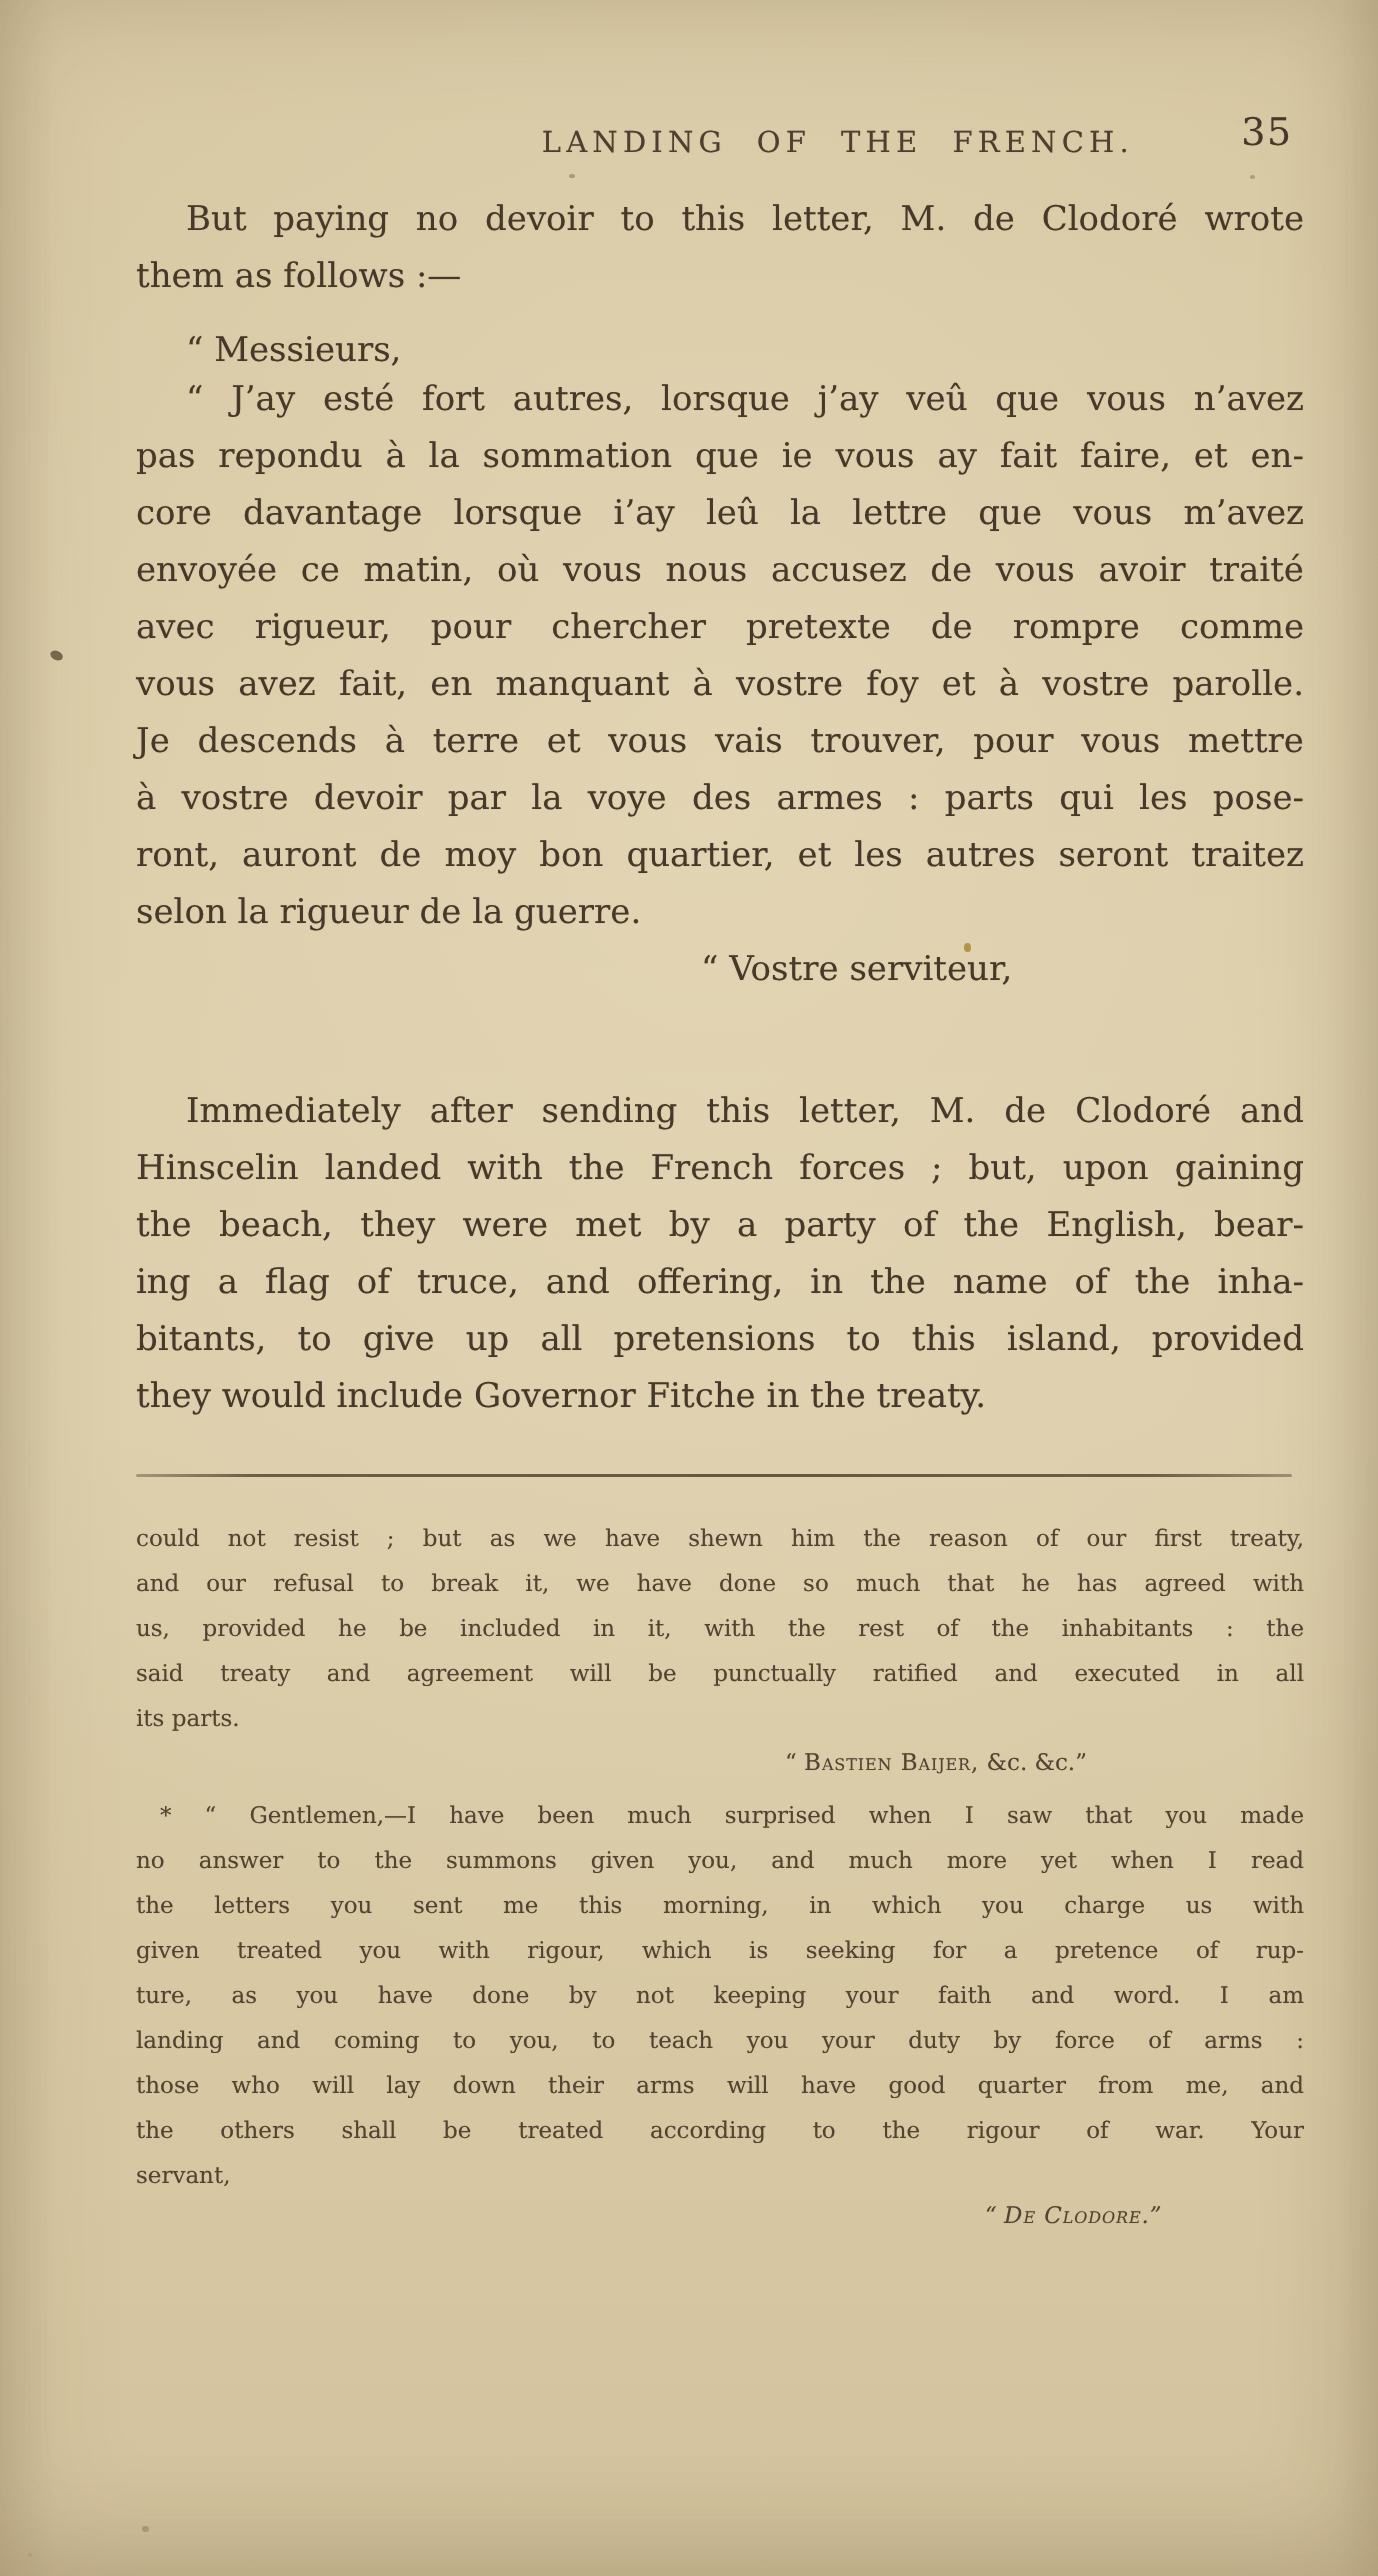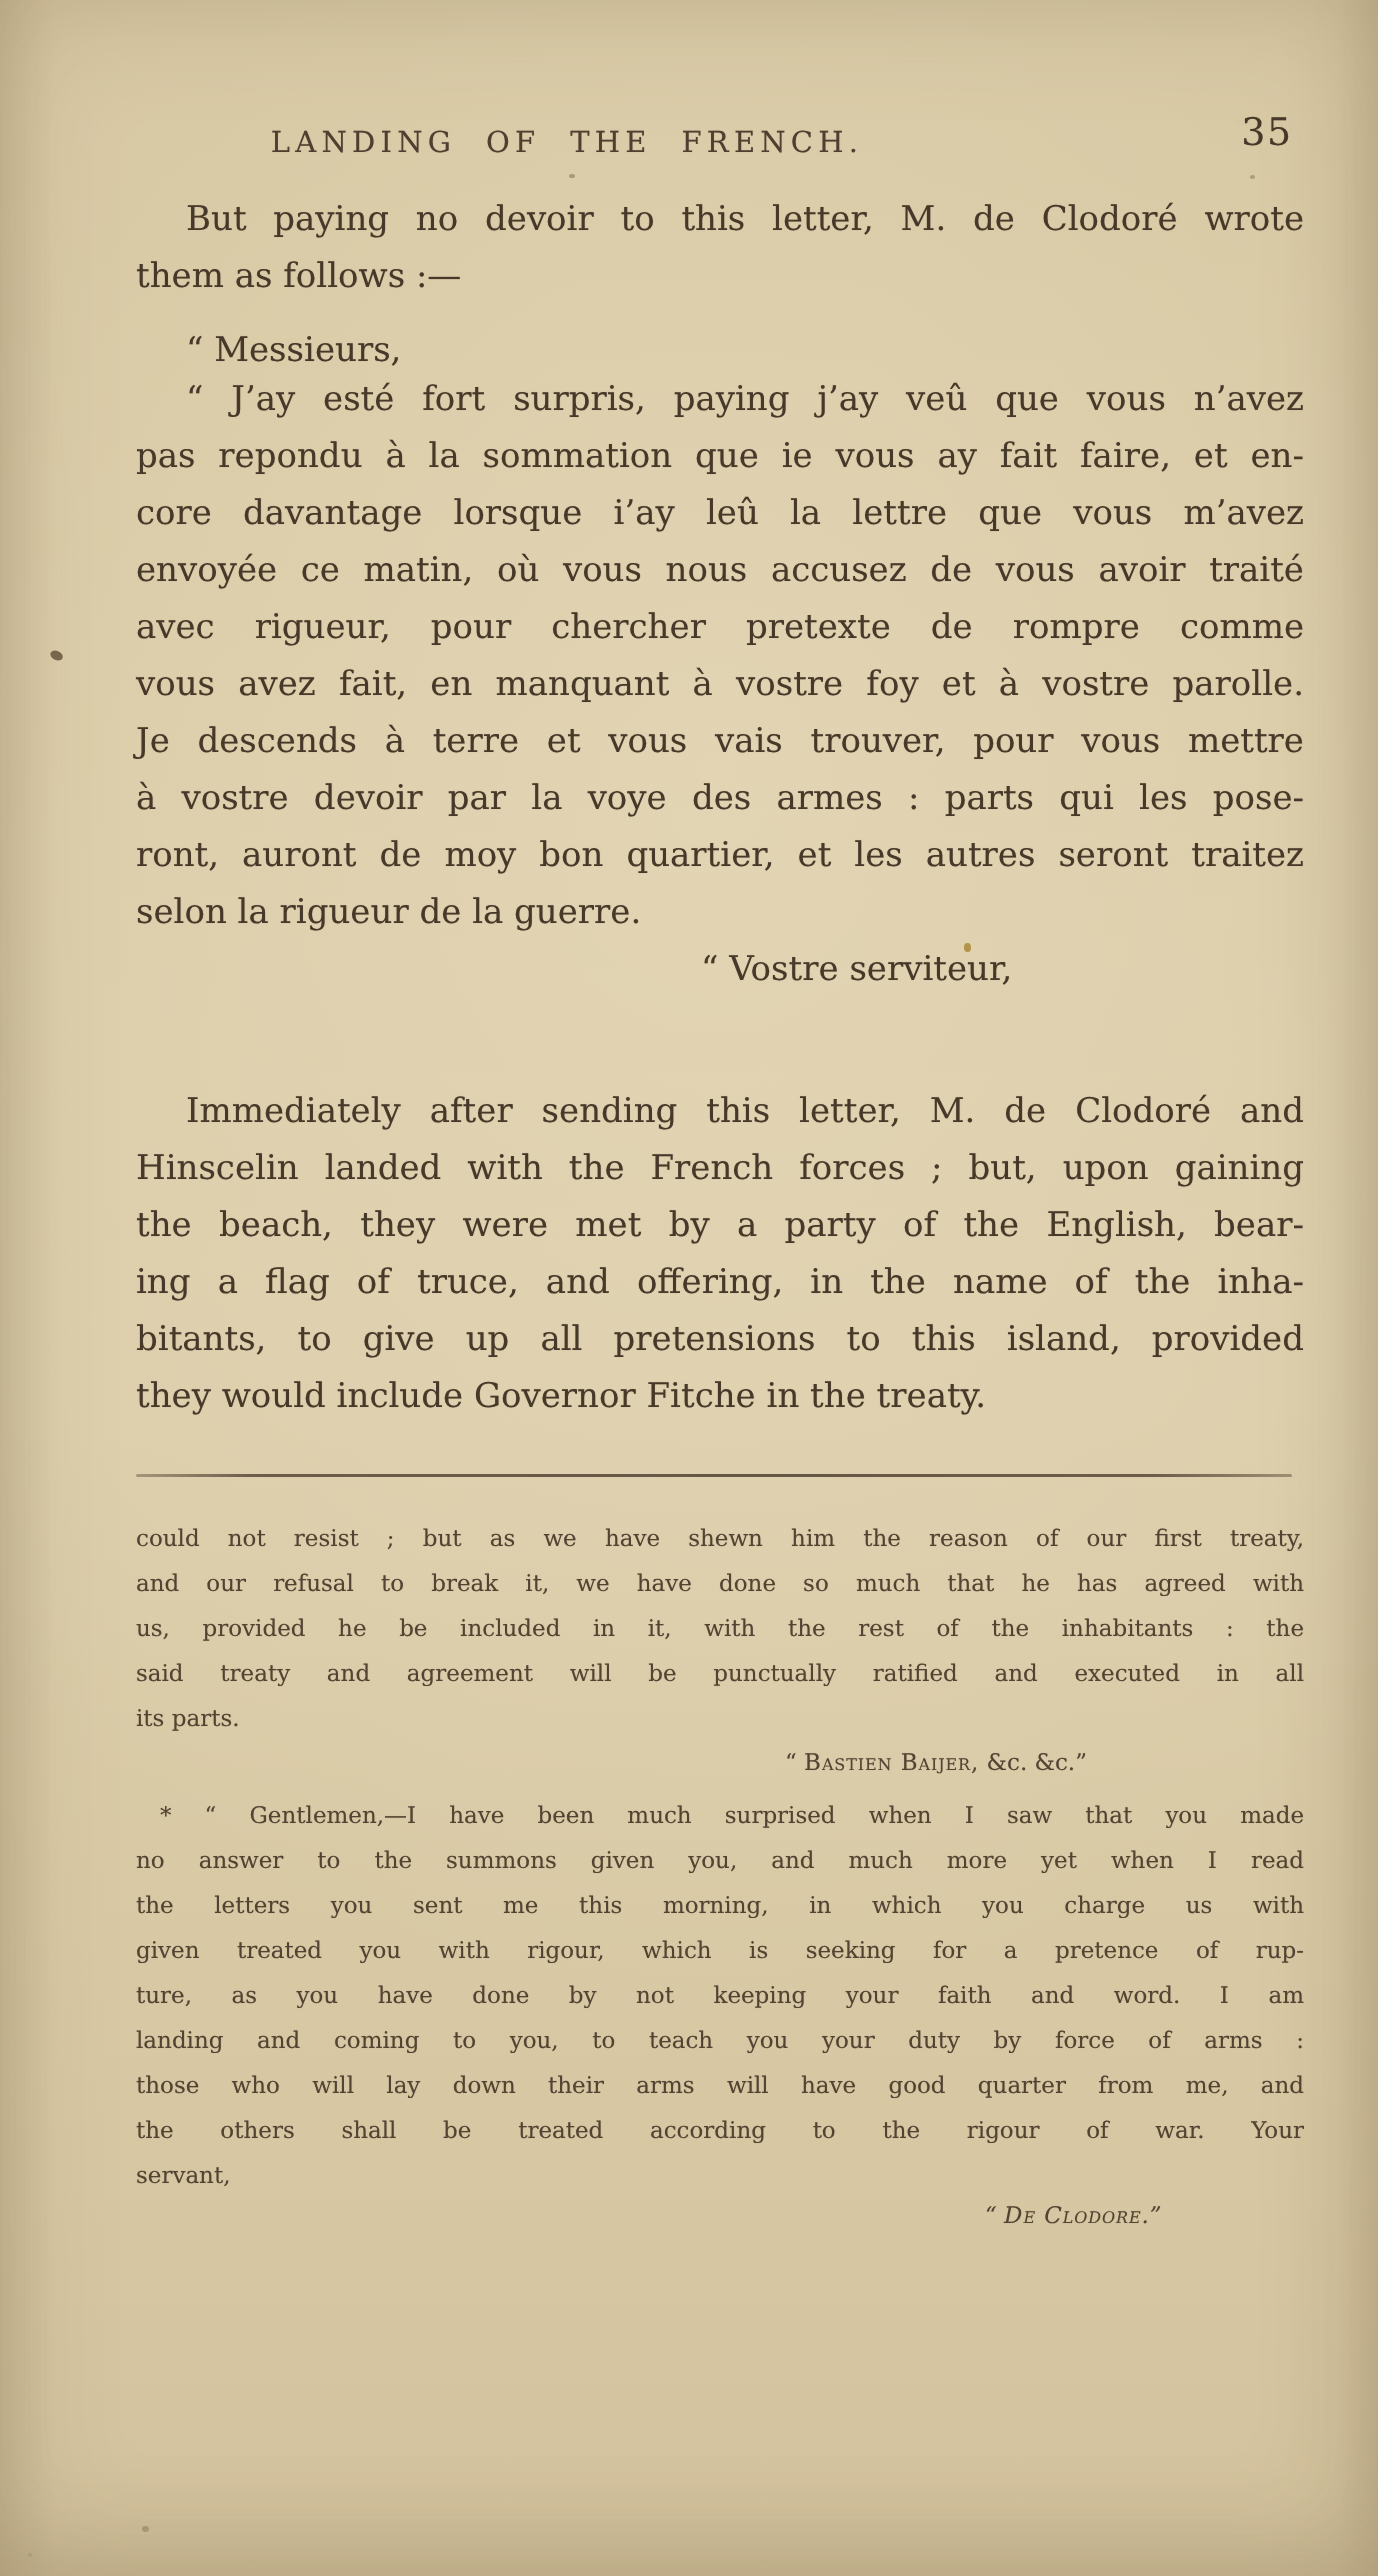--- a/index.html
+++ b/index.html
@@ -10,21 +10,21 @@
     background:
       radial-gradient(120% 80% at 52% 30%, rgba(255,250,228,0.22), rgba(255,250,228,0) 62%),
       linear-gradient(90deg, rgba(110,90,60,0.10), rgba(110,90,60,0) 4%, rgba(110,90,60,0) 97%, rgba(110,90,60,0.08)),
       linear-gradient(180deg, #d6c6a1 0%, #dacaa6 28%, #dccdaa 55%, #d6c6a1 88%, #d2c29d 100%);
     box-shadow: inset 0 0 120px rgba(118,98,64,0.22), inset -20.6px -34px 77px rgba(110,90,60,0.14);
   }
   .page * { text-rendering:geometricPrecision; }
   .ink-soft { color:var(--ink_soft,#524332); }
 
   
-  .running-head { position:absolute; top:125px; left:0; width:1134px; text-align:center;
+  .running-head { position:absolute; top:125px; left:0; width:1134px; text-align:right;
     font-size:29px; letter-spacing:5.2px; word-spacing:15.5px; color:#4e3f30;
     text-shadow:0 0 0.9px rgba(78,63,48,0.35); }
   .folio { position:absolute; top:110px; right:86px; font-size:38px; letter-spacing:1.7px;
     color:#473929; text-shadow:0 0 0.9px rgba(70,57,41,0.3); }
 
   
   .block { position:absolute; left:136px; width:1168px; }
   .body-text { font-size:34px; line-height:57px; text-shadow:0 0 0.9px rgba(70,57,41,0.32); }
   .fn-text  { font-size:23px; line-height:45px; text-shadow:0 0 0.9px rgba(82,67,50,0.3); }
 
@@ -66,21 +66,21 @@
   <div class="block body-text para indent-md" style="top:191px">
       <div class="tline">But paying no devoir to this letter, M. de Clodoré wrote</div>
       <div class="tline">them as follows :—</div>
     </div>
 
   <div class="block body-text" style="top:322px">
     <div class="salutation">“ Messieurs,</div>
   </div>
 
   <div class="block body-text para indent-md" style="top:371px">
-      <div class="tline">“ J’ay esté fort surpris, paying j’ay veû que vous n’avez</div>
+      <div class="tline">“ J’ay esté fort autres, lorsque j’ay veû que vous n’avez</div>
       <div class="tline">pas repondu à la sommation que ie vous ay fait faire, et en-</div>
       <div class="tline">core davantage lorsque i’ay leû la lettre que vous m’avez</div>
       <div class="tline">envoyée ce matin, où vous nous accusez de vous avoir traité</div>
       <div class="tline">avec rigueur, pour chercher pretexte de rompre comme</div>
       <div class="tline">vous avez fait, en manquant à vostre foy et à vostre parolle.</div>
       <div class="tline">Je descends à terre et vous vais trouver, pour vous mettre</div>
       <div class="tline">à vostre devoir par la voye des armes : parts qui les pose-</div>
       <div class="tline">ront, auront de moy bon quartier, et les autres seront traitez</div>
       <div class="tline">selon la rigueur de la guerre.</div>
     </div>

